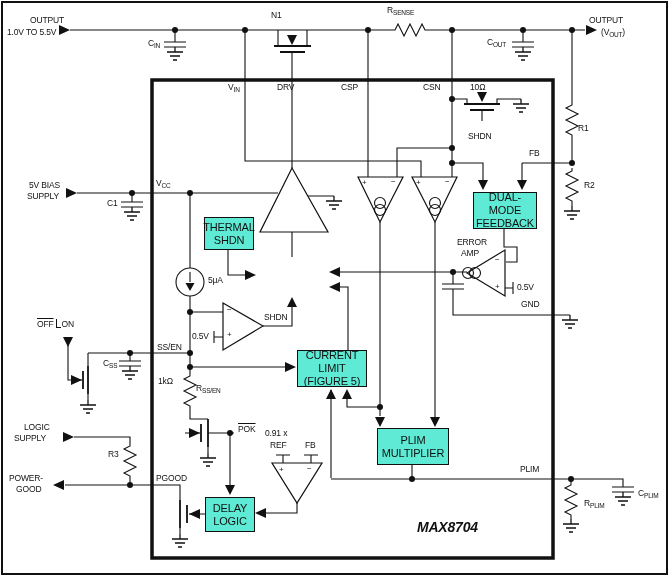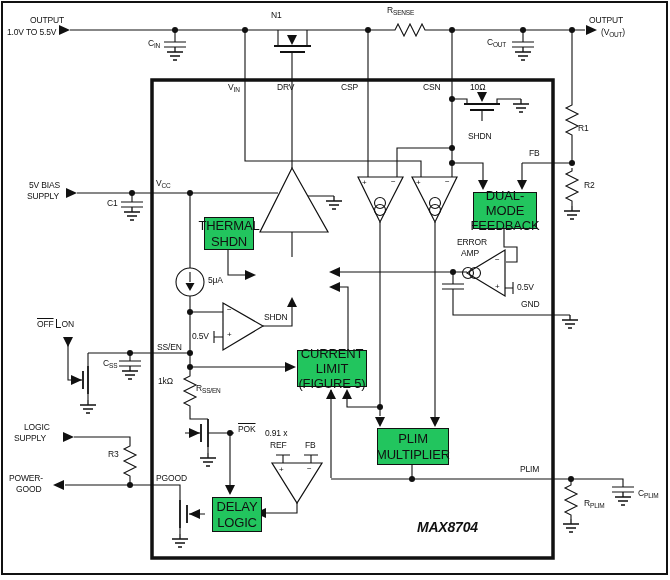--- a/index.html
+++ b/index.html
@@ -2,22 +2,22 @@
 <html><head>
 <meta charset="utf-8">
 <style>
   html,body{margin:0;padding:0;background:#fff}
   .stage{position:relative;width:670px;height:580px;background:#fff;overflow:hidden;
          font-family:"Liberation Sans",sans-serif;color:#111}
   svg{position:absolute;left:0;top:0}
   .lbl{position:absolute;font-size:8.5px;line-height:1.1;white-space:nowrap;letter-spacing:-0.15px;color:#111}
   .lbl .sub{font-size:6.5px;vertical-align:-2px;letter-spacing:-0.2px}
   .tiny{position:absolute;font-size:8px;line-height:1;color:#111}
-  .blk{position:absolute;border:1.4px solid #111;background:#22c55e;display:flex;flex-direction:column;
-       align-items:center;justify-content:center;text-align:center;font-size:13px;line-height:1.18;
+  .blk{position:absolute;border:1.4px solid #111;background:#5eead4;display:flex;flex-direction:column;
+       align-items:center;justify-content:center;text-align:center;font-size:11px;line-height:1.18;
        letter-spacing:-0.15px}
   .ovl{text-decoration:overline}
   .step{display:inline-block;width:4px;height:8px;border-left:1px solid #111;border-bottom:1px solid #111;
         margin:0 1px 0 2px;vertical-align:-1px}
   .partnum{position:absolute;font-size:14px;font-style:italic;font-weight:bold;letter-spacing:-0.2px}
 </style>
 </head>
 <body>
 
 <div class="stage">
@@ -184,21 +184,21 @@
   <span>FEEDBACK</span>
 </div>
 <div class="blk" style="left:297px;top:350px;width:68px;height:35px">
   <span>CURRENT LIMIT</span>
   <span>(FIGURE 5)</span>
 </div>
 <div class="blk" style="left:377px;top:428px;width:70px;height:35px">
   <span>PLIM</span>
   <span>MULTIPLIER</span>
 </div>
-<div class="blk" style="left:212px;top:497px;width:48px;height:33px">
+<div class="blk" style="left:205px;top:497px;width:48px;height:33px">
   <span>DELAY</span>
   <span>LOGIC</span>
 </div>
 
 <span class="lbl" style="left:30px;top:16px">OUTPUT</span>
 <span class="lbl" style="left:7px;top:28px">1.0V TO 5.5V</span>
 <span class="lbl" style="left:589px;top:16px">OUTPUT</span>
 <span class="lbl" style="left:601px;top:28px"><span>(V</span><span class="sub">OUT</span><span>)</span></span>
 <span class="lbl" style="left:29px;top:181px">5V BIAS</span>
 <span class="lbl" style="left:27px;top:192px">SUPPLY</span>

